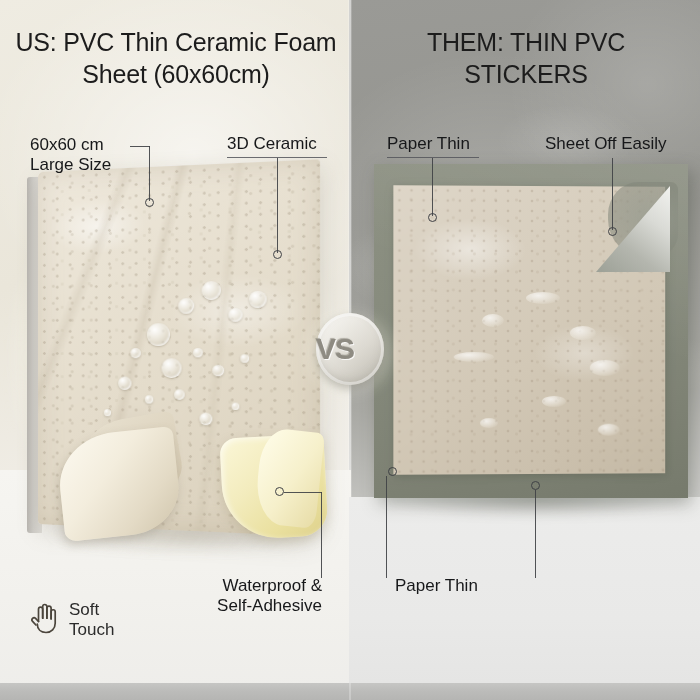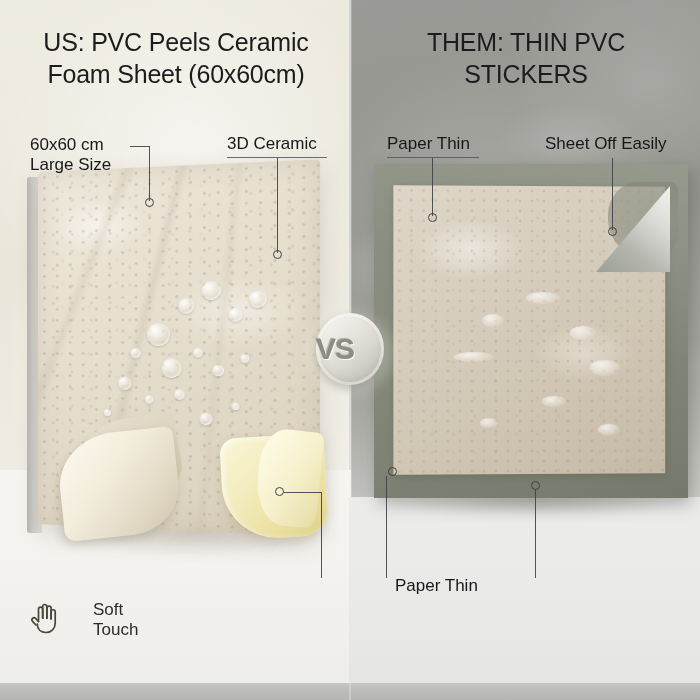--- a/index.html
+++ b/index.html
@@ -223,21 +223,21 @@
   .dot {
     position:absolute; width:9px; height:9px; border-radius:50%;
     border:1.4px solid #3f4145; background:transparent;
   }
 
   
   .soft {
     position:absolute; left:30px; top:600px;
     display:flex; align-items:center; gap:9px;
   }
-  .soft-txt { font-size:17px; line-height:1.18; color:#2b2b2b; white-space:pre-line;margin-left:24px; }
+  .soft-txt { font-size:17px; line-height:1.18; color:#2b2b2b; white-space:pre-line; }
 </style>
 </head>
 <body>
 
 <div id="stage">
 
   <div class="bg-left"></div>
   <div class="bg-right"></div>
   <div class="divider"></div>
   <div class="floor-left"></div>
@@ -283,21 +283,21 @@
     <div class="smear" style="left:176px;top:140px;width:26px;height:14px;"></div>
     <div class="smear" style="left:60px;top:166px;width:40px;height:10px;"></div>
     <div class="smear" style="left:196px;top:174px;width:30px;height:16px;"></div>
     <div class="smear" style="left:148px;top:210px;width:24px;height:11px;"></div>
     <div class="smear" style="left:86px;top:232px;width:18px;height:10px;"></div>
     <div class="smear" style="left:204px;top:238px;width:22px;height:12px;"></div>
   </div>
   <div class="peel-r-gap"></div>
   <div class="peel-r"></div>
 
-  <div class="head head-left">US: PVC Peels Ceramic
+  <div class="head head-left">US: PVC Thin Ceramic
 Foam Sheet (60x60cm)</div>
   <div class="head head-right">THEM: THIN PVC
 STICKERS</div>
 
   <div class="vs-glow"></div>
   <div class="vs">
     <span>VS</span>
   </div>
 
   <div class="cal" style="left:30px; top:123px;margin-top:12px;">
@@ -311,20 +311,24 @@
   <div class="cal" style="left:227px; top:134px;">
     <div class="cal-txt">3D Ceramic</div>
     <div class="rule" style="width:100px; margin-top:3px;"></div>
   </div>
   <div class="vline" style="left:277px; top:158px; height:95px;"></div>
   <div class="dot" style="left:273px; top:250px;"></div>
 
   <div class="dot" style="left:275px; top:487px;"></div>
   <div class="hline" style="left:284px; top:492px; width:38px;"></div>
   <div class="vline" style="left:321px; top:492px; height:86px;"></div>
+  <div class="cal" style="left:200px; top:576px; width:122px; text-align:right;">
+    <div class="cal-txt">Waterproof &amp;
+Self-Adhesive</div>
+  </div>
 
   <div class="cal" style="left:387px; top:134px;">
     <div class="cal-txt">Paper Thin</div>
     <div class="rule" style="width:92px; margin-top:3px;"></div>
   </div>
   <div class="vline" style="left:432px; top:158px; height:58px;"></div>
   <div class="dot" style="left:428px; top:213px;"></div>
 
   <div class="cal" style="left:545px; top:134px;">
     <div class="cal-txt">Sheet Off Easily</div>

